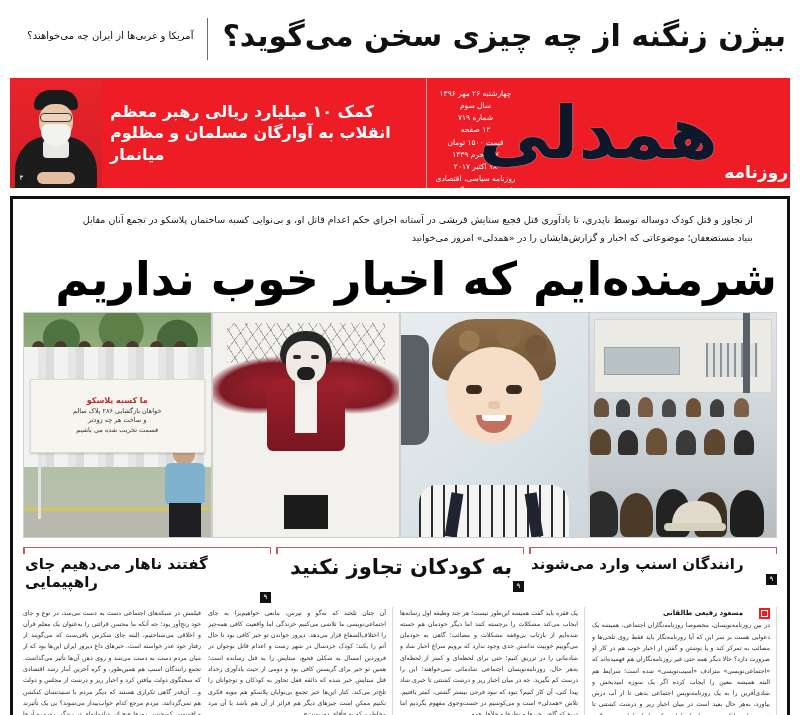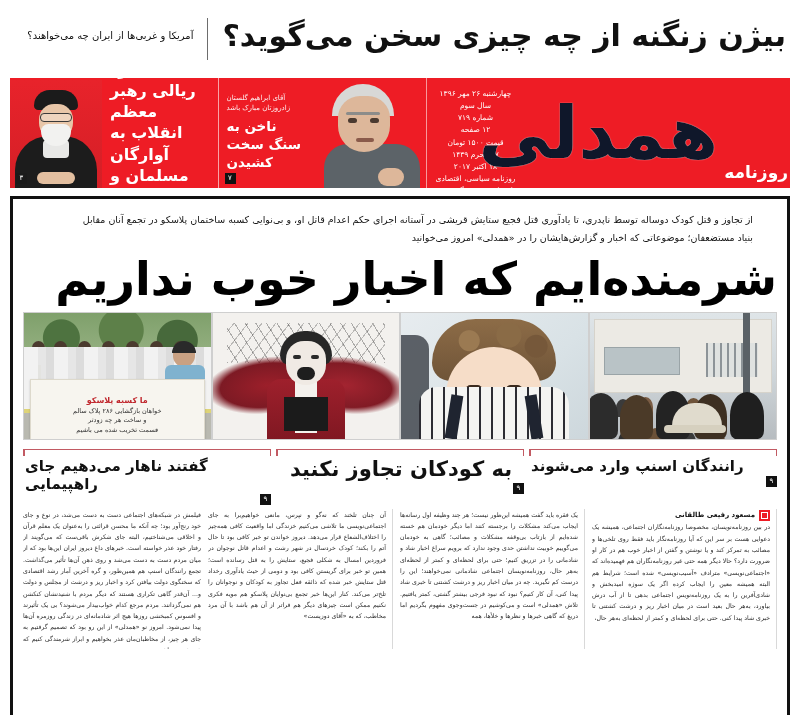--- a/index.html
+++ b/index.html
@@ -119,21 +119,21 @@
   .lead{
     font-size:9.5px;line-height:1.85;text-align:right;
     padding:2px 24px 0 24px;color:#141414;
   }
   .headline{
     text-align:right;font-size:46px;font-weight:bold;line-height:1.12;
     margin:8px 0 4px 0;letter-spacing:-1px;color:#000;
   }
 
   
-  .photos{display:flex;margin:6px 0 0 0;height:128px;}
+  .photos{display:flex;margin:6px 0 0 0;height:226px;}
   .photo{flex:1;position:relative;overflow:hidden;background:#ddd;border:1px solid #cfcfcf;box-sizing:border-box;}
 
   
   .pr-sky{position:absolute;inset:0;background:linear-gradient(180deg,#cfe0c4 0%,#a8c49a 40%,#bdbdb4 100%);}
   .pr-trees{position:absolute;top:0;left:0;right:0;height:62px;
     background:radial-gradient(circle at 20% 40%,#4e7340 0 18px,transparent 19px),
                radial-gradient(circle at 52% 28%,#5d8049 0 22px,transparent 23px),
                radial-gradient(circle at 82% 44%,#47693b 0 20px,transparent 21px),
                linear-gradient(180deg,#7fa06b,#9fb88c);}
   .pr-people{position:absolute;top:34px;left:0;right:0;height:120px;
@@ -235,21 +235,21 @@
   .sec-badge{
     position:absolute;bottom:-12px;background:#111;color:#fff;font-size:7px;
     width:11px;height:11px;line-height:11px;text-align:center;right:0;
   }
 
   
   .cols{display:flex;gap:7px;margin-top:14px;height:140px;overflow:hidden;}
   .col{flex:1;position:relative;font-size:6.2px;line-height:1.82;
     text-align:justify;color:#2a2a2a;overflow:hidden;}
   .col.bl{border-right:1px solid #d9d9d9;padding-right:6px;}
-  .byline{display:flex;align-items:center;gap:4px;justify-content:flex-start;}
+  .byline{display:flex;align-items:center;gap:16px;justify-content:flex-start;}
   .byline .mark{width:11px;height:11px;background:#ee1c25;position:relative;flex:none;}
   .byline .mark:after{content:"";position:absolute;inset:2px;border:1.2px solid #fff;}
   .byline .nm{font-size:7px;font-weight:bold;color:#111;}
 </style>
 </head>
 <body>
 
 <div class="page">
 
   <div class="top-strip">
@@ -272,37 +272,20 @@
       <div>۱۲ صفحه</div>
       <div>قیمت ۱۵۰۰ تومان</div>
       <div>۲۷ محرم ۱۴۳۹</div>
       <div>۱۸ اکتبر ۲۰۱۷</div>
       <div>روزنامه سیاسی، اقتصادی</div>
       <div>اجتماعی و فرهنگی صبح ایران</div>
     </div>
 
     <div class="mh-teaser">
 
-      <div class="teaser sep">
-        <div class="ph-golestan">
-          <div class="g-body"></div>
-            <div class="g-hair"></div>
-            <div class="g-face"></div>
-          <div class="g-brow"></div>
-            <div class="g-eye1"></div>
-            <div class="g-eye2"></div>
-          <div class="g-mouth"></div>
-            <div class="g-hand"></div>
-        </div>
-        <div class="teaser-txt">
-          <div class="teaser-kicker">آقای ابراهیم گلستان زادروزتان مبارک باشد</div>
-          <div class="teaser-title small">ناخن به سنگ سخت کشیدن</div>
-        </div>
-        <div class="pagenum">۷</div>
-      </div>
 
       <div class="teaser">
         <div class="teaser-txt">
           <div class="teaser-title">کمک ۱۰ میلیارد ریالی رهبر معظم انقلاب به آوارگان مسلمان و مظلوم میانمار</div>
         </div>
         <div class="ph-leader">
           <div class="p-robe"></div>
             <div class="p-collar"></div>
             <div class="p-turban"></div>
           <div class="p-face"></div>

